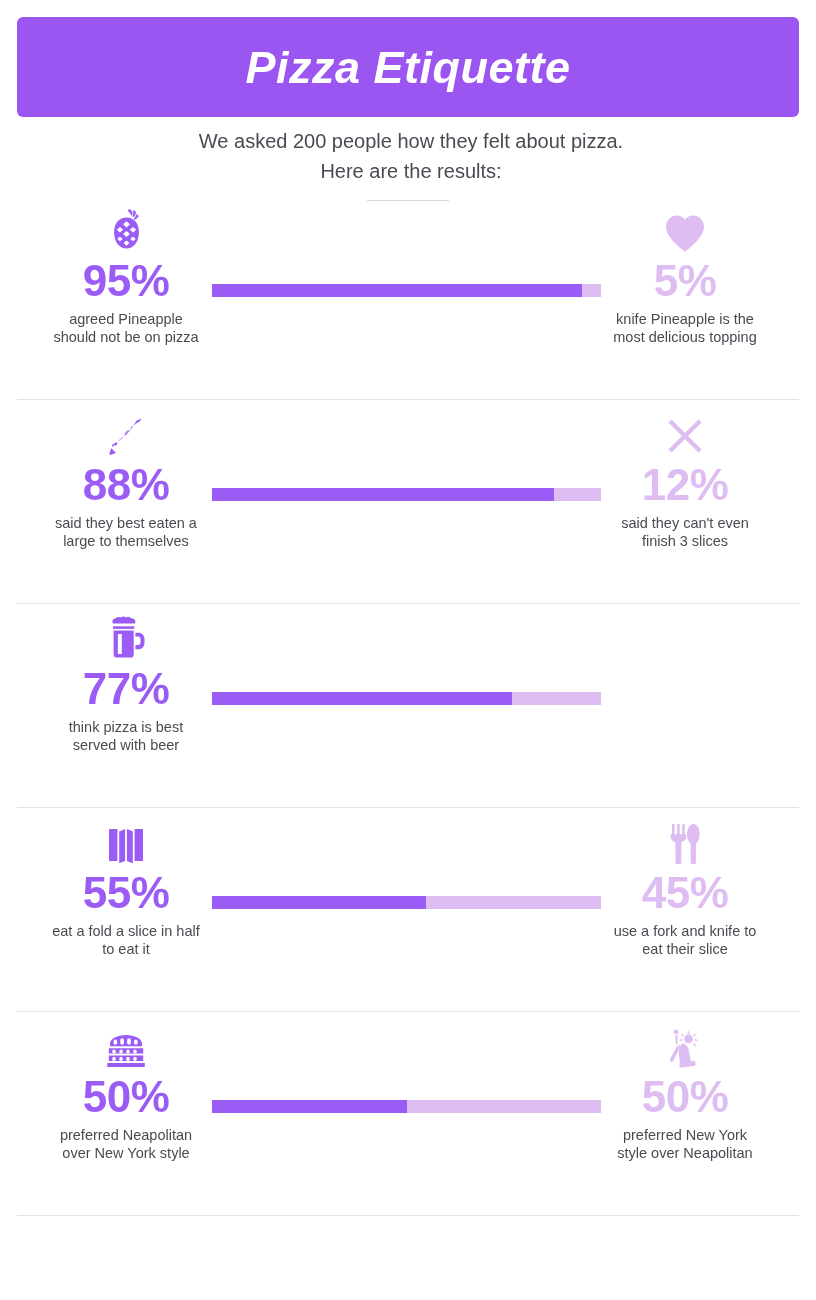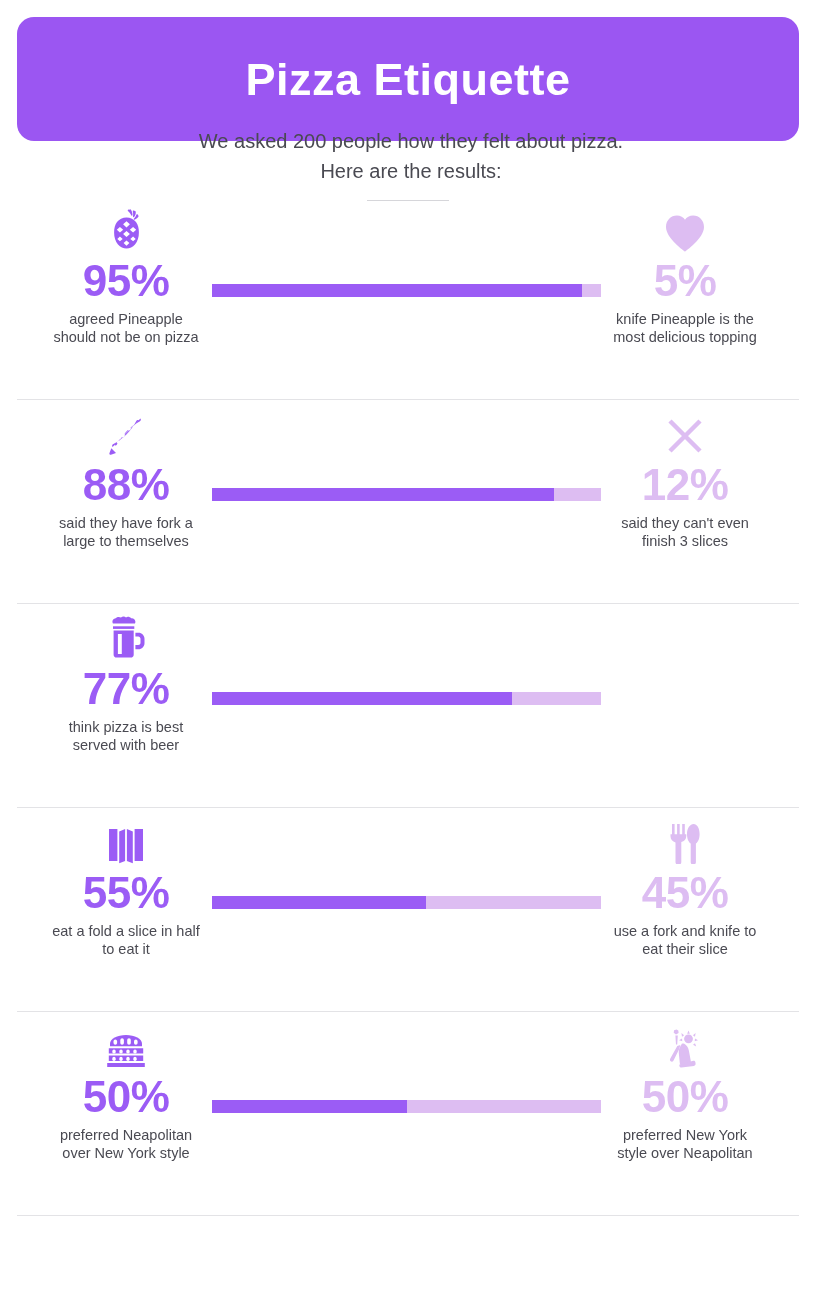--- a/index.html
+++ b/index.html
@@ -22,26 +22,27 @@
     background: #ffffff;
     box-sizing: border-box;
   }
 
   
   .header-bar {
     position: absolute;
     left: 17px;
     top: 17px;
     width: 782px;
-    height: 124px;
+    height: 100px;
     background: #9B56F2;
-    border-radius: 17px;
+    border-radius: 6px;
     display: flex;
     align-items: center;
     justify-content: center;
+    font-style: italic;
   }
   .header-title {
     color: #ffffff;
     font-size: 45px;
     font-weight: bold;
     letter-spacing: 0.5px;
     line-height: 1;
     text-align: center;
   }
 
@@ -205,21 +206,21 @@
         <path d="M6.6 32.9c-.8-.8-.6-2.1.4-2.6C16.5 25.6 25.6 16.5 30.3 7c.5-1 1.8-1.2 2.6-.4l-26.3 26.3z"></path>
         <path d="M5.3 34.2 3.4 39.3c-.3.9.6 1.8 1.5 1.5l5.1-1.9-4.7-4.7z"></path>
         <path d="M8.3 30.7l9.8 9.8c-1.3.5-2.7 1-4 1.5l-7.3-7.3c.5-1.3 1-2.7 1.5-4z" opacity="0"></path>
         <path d="M30.6 8.9C25.9 18.1 17.6 26.4 8.4 31.1l5.7 5.7c.4-.7.8-1.4 1.2-2.1 4.7-7.9 11.7-14.9 19.6-19.6.7-.4 1.4-.8 2.1-1.2l-6.4-5z" opacity="0"></path>
         <circle cx="16.5" cy="21" r="2.4" fill="#fff"></circle>
         <circle cx="22.8" cy="14.4" r="2" fill="#fff"></circle>
         <circle cx="12.7" cy="28.2" r="1.8" fill="#fff"></circle>
       </svg>
           </div>
           <div class="pct pct-strong">88%</div>
-          <div class="caption"><span>said they have fork a</span><br><span>large to themselves</span></div>
+          <div class="caption"><span>said they best eaten a</span><br><span>large to themselves</span></div>
         </div>
         <div class="side side-right">
           <div class="icon-slot">
             <svg width="40" height="40" viewBox="0 0 40 40">
         <path d="M5 5 L35 35 M35 5 L5 35" stroke="#DDBDF2" stroke-width="4.5" stroke-linecap="butt" fill="none"></path>
       </svg>
           </div>
           <div class="pct pct-light">12%</div>
           <div class="caption"><span>said they can't even</span><br><span>finish 3 slices</span></div>
         </div>

